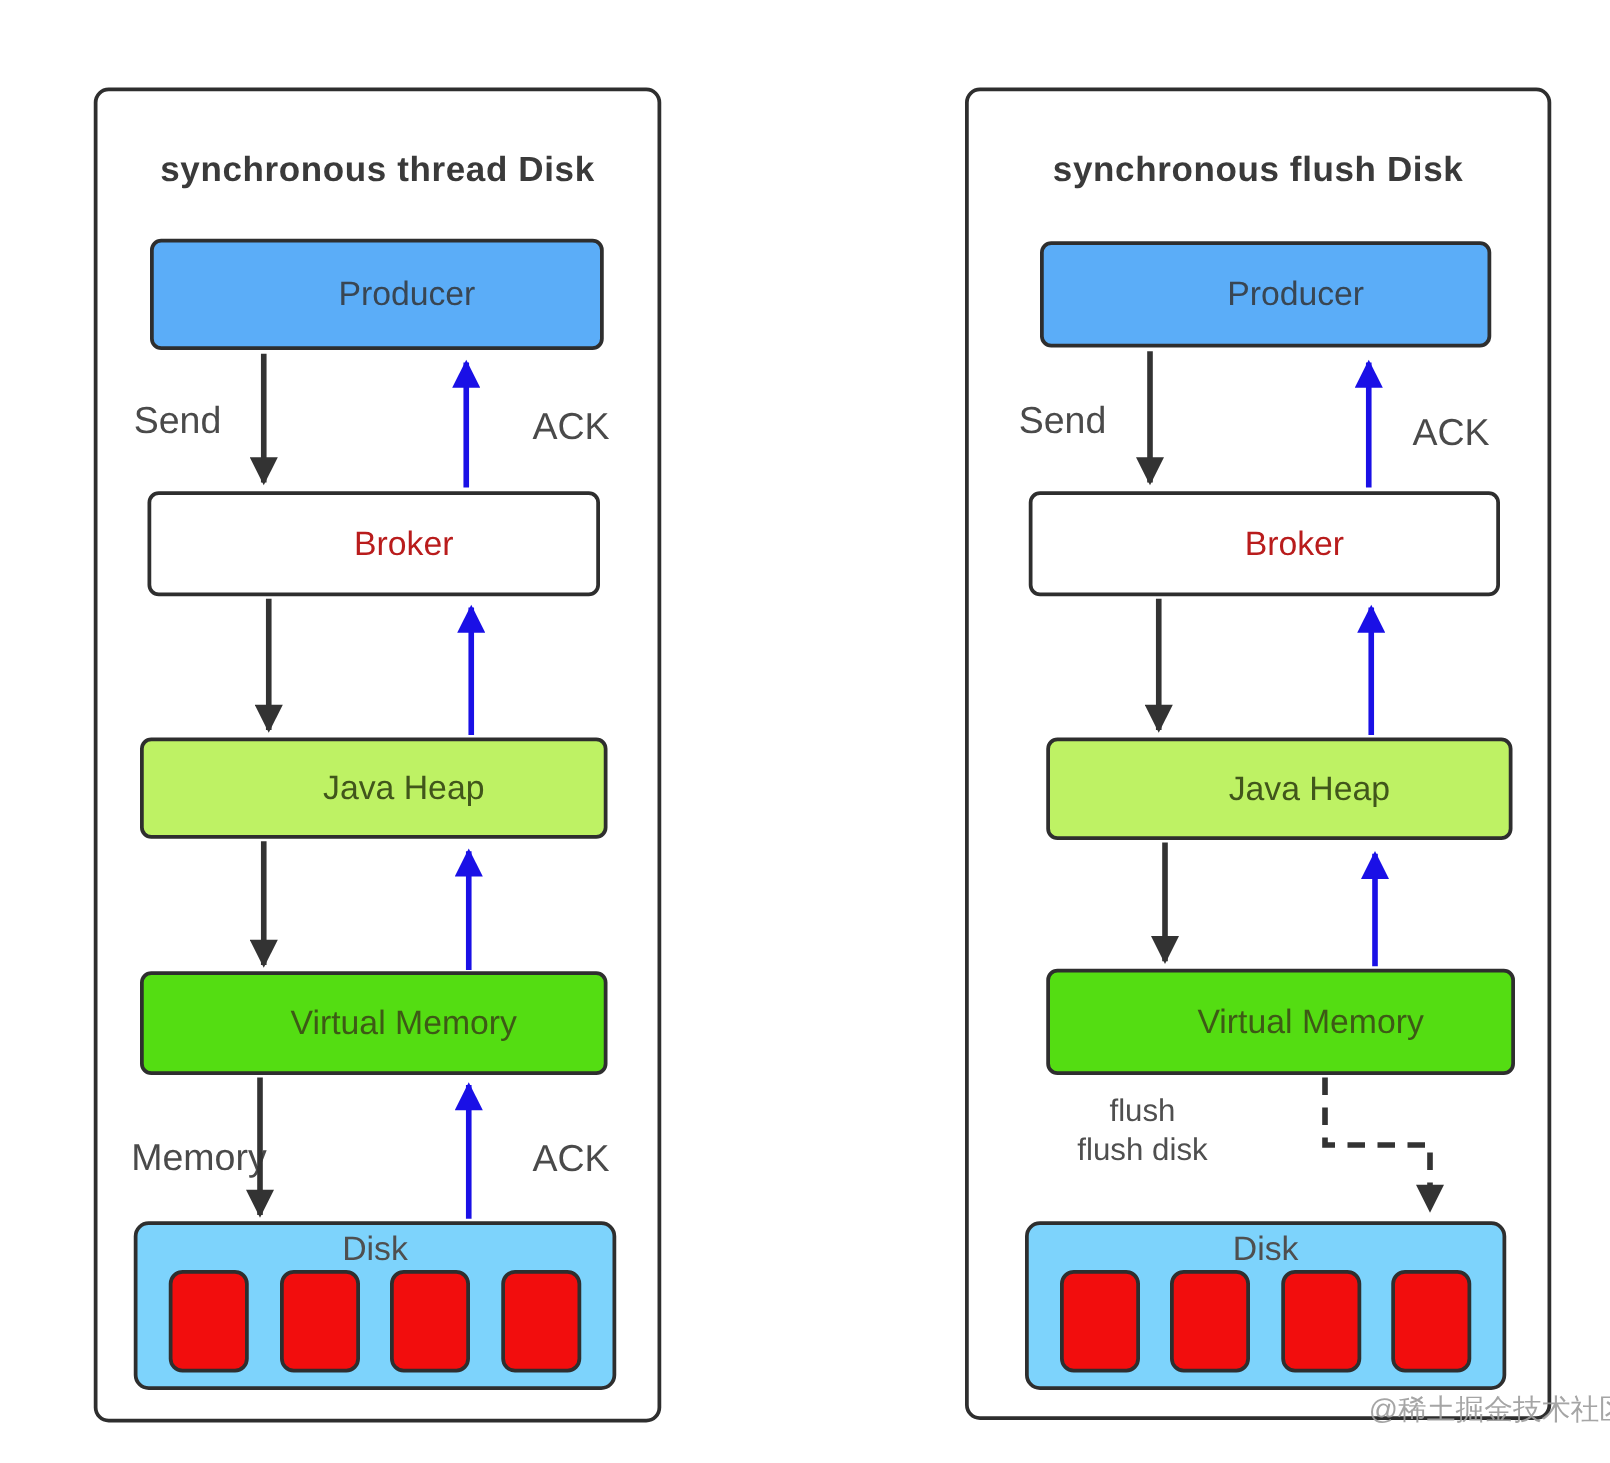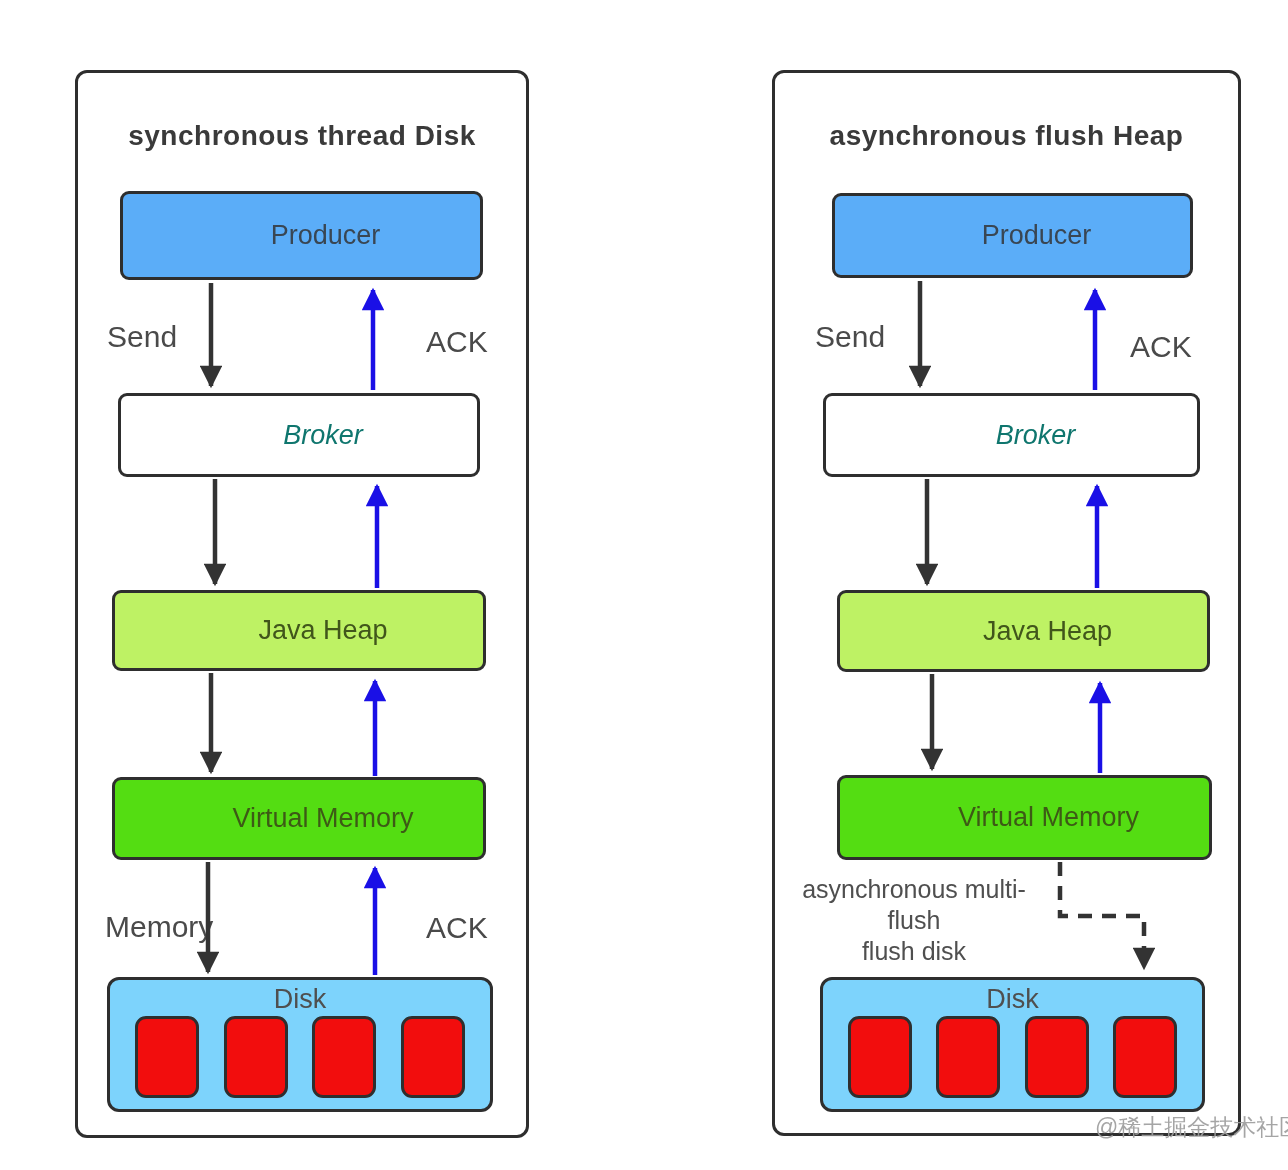--- a/index.html
+++ b/index.html
@@ -31,21 +31,21 @@
     border-radius:9px;
     display:flex;
     align-items:center;
     justify-content:center;
     font-size:27px;
     color:#474747;
     box-sizing:border-box;
     padding-left:48px;
   }
   .node.producer{background:#5badf8;color:#394653;}
-  .node.broker{background:#ffffff;color:#0f766e;font-style:italic;}
+  .node.broker{background:#ffffff;color:#b91c1c;}
   .node.heap{background:#bef264;color:#41561b;}
   .node.vm{background:#54dd12;color:#3d5a16;}
   .disk-box{
     position:absolute;
     border:3px solid #2e2e2e;
     border-radius:12px;
     background:#7dd3fc;
     box-sizing:border-box;
     display:flex;
     flex-direction:column;
@@ -125,21 +125,21 @@
       <div class="disk-block"></div>
     </div>
   </div>
 
   <div class="flow-label" style="left:107px;top:320px;">Send</div>
   <div class="flow-label" style="left:426px;top:325px;">ACK</div>
   <div class="flow-label" style="left:105px;top:910px;">Memory</div>
   <div class="flow-label" style="left:426px;top:911px;">ACK</div>
 
   <div class="panel" style="left:772px;top:70px;width:463px;height:1060px;">
-    <div class="panel-title" style="top:47px;">asynchronous flush Heap</div>
+    <div class="panel-title" style="top:47px;">synchronous flush Disk</div>
   </div>
 
   <div class="node producer" style="left:832px;top:193px;width:361px;height:85px;">Producer</div>
 
   <div class="node broker" style="left:823px;top:393px;width:377px;height:84px;">Broker</div>
 
   <div class="node heap" style="left:837px;top:590px;width:373px;height:82px;">Java Heap</div>
 
   <div class="node vm" style="left:837px;top:775px;width:375px;height:85px;">Virtual Memory</div>
 
@@ -150,21 +150,20 @@
       <div class="disk-block"></div>
       <div class="disk-block"></div>
       <div class="disk-block"></div>
     </div>
   </div>
 
   <div class="flow-label" style="left:815px;top:320px;">Send</div>
   <div class="flow-label" style="left:1130px;top:330px;">ACK</div>
 
   <div class="async-note" style="left:778px;top:874px;width:272px;">
-    <div>asynchronous multi-</div>
     <div>flush</div>
     <div>flush disk</div>
   </div>
 
   <svg id="arrow-layer" width="1288" height="1170" viewBox="0 0 1288 1170">
     <defs>
       <marker id="head-black" viewBox="0 0 10 10" refX="9" refY="5" markerWidth="6" markerHeight="5" orient="auto-start-reverse">
         <path d="M0,0 L10,5 L0,10 z" fill="#333333"></path>
       </marker>
       <marker id="head-blue" viewBox="0 0 10 10" refX="9" refY="5" markerWidth="6.5" markerHeight="5" orient="auto-start-reverse">

